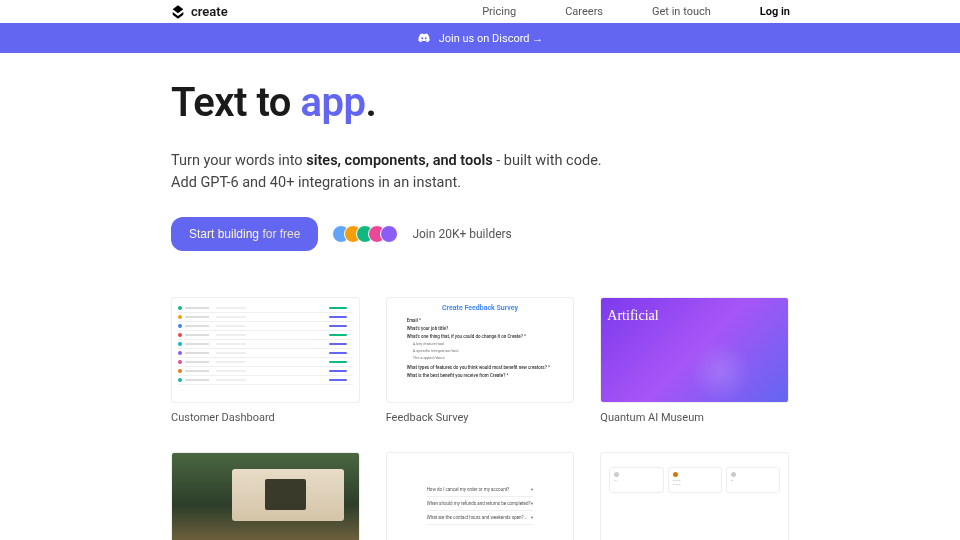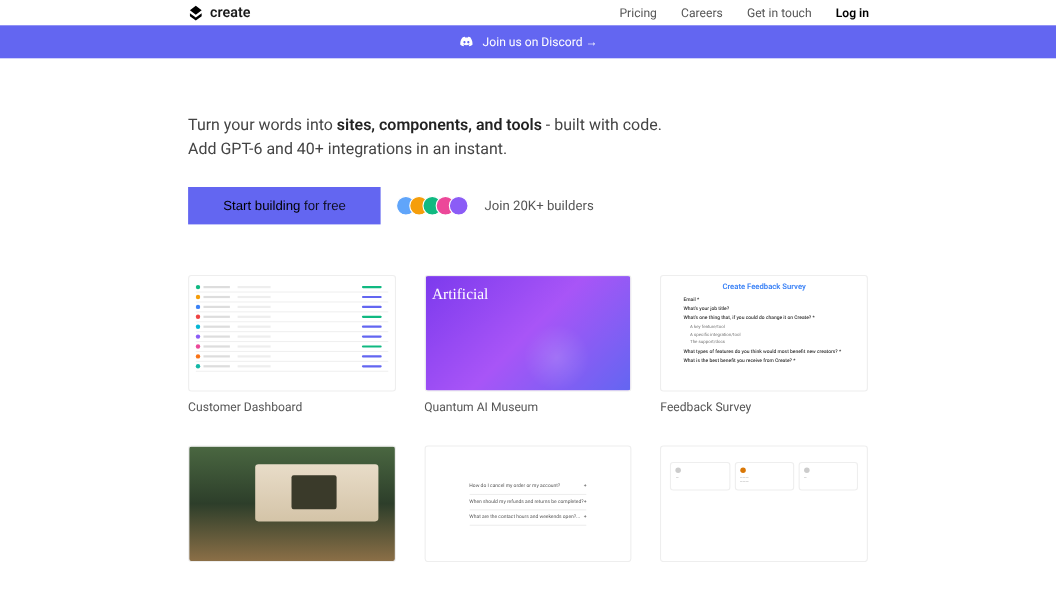--- a/index.html
+++ b/index.html
@@ -2,36 +2,36 @@
 <html><head>
   <meta charset="utf-8">
   <style>
     * { margin: 0; padding: 0; box-sizing: border-box; }
     body { font-family: -apple-system, BlinkMacSystemFont, "Segoe UI", Roboto, sans-serif; color: #1a1a1a; background: #fff; }
     
     .nav { display: flex; justify-content: space-between; align-items: center; padding: 8px 170px; height: 23px; }
     .logo { display: flex; align-items: flex-start; gap: 5px; font-weight: 600; font-size: 13px; }
     .logo-icon { width: 16px; height: 16px; }
     .nav-links { display: flex; gap: 22px; font-size: 11px; align-items: center; }
-    .nav-link { color: #555; cursor: pointer; }
+    .nav-link { color: #555; cursor: pointer; margin-left: 27px; }
     .nav-link-bold { font-weight: 600; color: #000; }
     
     .banner { background: #6366f1; color: #fff; text-align: center; padding: 8px 0; font-size: 11px; display: flex; justify-content: center; align-items: center; gap: 8px; }
     .discord-icon { width: 14px; height: 14px; }
     
     .container { max-width: 618px; margin: 0 auto; padding: 0; }
     
     .hero { padding: 26px 0 36px; }
     .hero-title { font-size: 40px; font-weight: 600; letter-spacing: -0.5px; }
     .hero-title-accent { color: #6366f1; }
     .hero-sub { margin-top: 24px; font-size: 14.5px; color: #444; line-height: 1.55; }
     .hero-sub strong { font-weight: 600; color: #222; }
     
     .cta-row { display: flex; align-items: center; gap: 14px; margin-top: 22px; }
-    .cta-button { background: #6366f1; color: #000000; border: none; padding: 10px 32px; border-radius: 0; font-size: 12px; cursor: pointer; }
+    .cta-button { background: #6366f1; color: #fef9c3; border: none; padding: 10px 18px; border-radius: 12px; font-size: 12px; cursor: pointer; }
     .cta-button-light { opacity: 0.85; font-weight: 300; }
     .avatars { display: flex; }
     .avatar { width: 18px; height: 18px; border-radius: 50%; border: 1.5px solid #fff; margin-left: -6px; }
     .avatar:first-child { margin-left: 0; }
     .builders-text { font-size: 12px; color: #555; }
     
     .grid { display: grid; grid-template-columns: repeat(3, 1fr); gap: 28px 26px; margin-top: 10px; }
     .card { display: flex; flex-direction: column; gap: 8px; }
     .card-image { width: 100%; height: 106px; border-radius: 3px; background: #f5f5f5; border: 1px solid #eee; overflow: hidden; position: relative; }
     .card-title { font-size: 11px; color: #555; }
@@ -85,20 +85,23 @@
 
 <div class="banner">
   <svg class="discord-icon" viewBox="0 0 24 24" fill="#fff">
       <path d="M19 5.5C17.7 4.9 16.3 4.5 15 4.3c-.2.3-.4.8-.5 1.1-1.5-.2-3-.2-4.5 0-.1-.3-.3-.8-.5-1.1-1.3.2-2.7.6-4 1.2C2.8 9.3 2.2 13 2.5 16.6c1.7 1.2 3.3 2 4.9 2.5.4-.5.7-1.1 1-1.7-.6-.2-1.1-.5-1.6-.8.1-.1.3-.2.4-.3 3.1 1.4 6.5 1.4 9.6 0 .1.1.3.2.4.3-.5.3-1.1.6-1.6.8.3.6.6 1.2 1 1.7 1.6-.5 3.2-1.2 4.9-2.5.4-4.2-.7-7.8-3-11.1zM9 14.5c-.9 0-1.7-.9-1.7-1.9S8.1 10.7 9 10.7s1.7.9 1.7 1.9S10 14.5 9 14.5zm6 0c-.9 0-1.7-.9-1.7-1.9s.8-1.9 1.7-1.9 1.7.9 1.7 1.9-.7 1.9-1.7 1.9z"></path>
     </svg>
   <span>Join us on Discord →</span>
 </div>
 
 <div class="container">
   <section class="hero">
+    <h1 class="hero-title">
+      <span>Text to </span><span class="hero-title-accent">app</span><span>.</span>
+    </h1>
     <p class="hero-sub">
       <span>Turn your words into </span><strong>sites, components, and tools</strong><span> - built with code.</span><br>
       <span>Add GPT-6 and 40+ integrations in an instant.</span>
     </p>
     <div class="cta-row">
       <button class="cta-button">
         <span>Start building</span><span class="cta-button-light"> for free</span>
       </button>
       <div class="avatars" id="avatars">
           <div class="avatar" style="background: rgb(96, 165, 250);"></div>
@@ -174,39 +177,39 @@
             <div class="dash-dot" style="background:#14b8a6"></div>
             <div style="width:24px;height:2px;background:#ddd"></div>
             <div style="width:30px;height:2px;background:#eee;margin-left:4px"></div>
             <div class="dash-bar" style="background:#6366f1"></div>
             <div style="width:3px"></div>
           </div>
         </div>
       <div class="card-title">Customer Dashboard</div>
     </div>
     <div class="card">
-      <div class="card-image museum">
-        <div class="museum-text">Artificial</div>
-        <div class="museum-figure"></div>
-      </div>
-      <div class="card-title">Quantum AI Museum</div>
-    </div>
-    <div class="card">
       <div class="card-image feedback">
         <div class="feedback-title">Create Feedback Survey</div>
         <div class="feedback-q">Email *</div>
         <div class="feedback-q">What's your job title?</div>
         <div class="feedback-q">What's one thing that, if you could do change it on Create? *</div>
         <div class="feedback-opt">A key feature/tool</div>
         <div class="feedback-opt">A specific integration/tool</div>
         <div class="feedback-opt">The support/docs</div>
         <div class="feedback-q">What types of features do you think would most benefit new creators? *</div>
         <div class="feedback-q">What is the best benefit you receive from Create? *</div>
       </div>
       <div class="card-title">Feedback Survey</div>
+    </div>
+    <div class="card">
+      <div class="card-image museum">
+        <div class="museum-text">Artificial</div>
+        <div class="museum-figure"></div>
+      </div>
+      <div class="card-title">Quantum AI Museum</div>
     </div>
     <div class="card">
       <div class="card-image signup">
         <div class="signup-van"></div>
         <div class="signup-window"></div>
       </div>
 
     </div>
     <div class="card">
       <div class="card-image faq">

